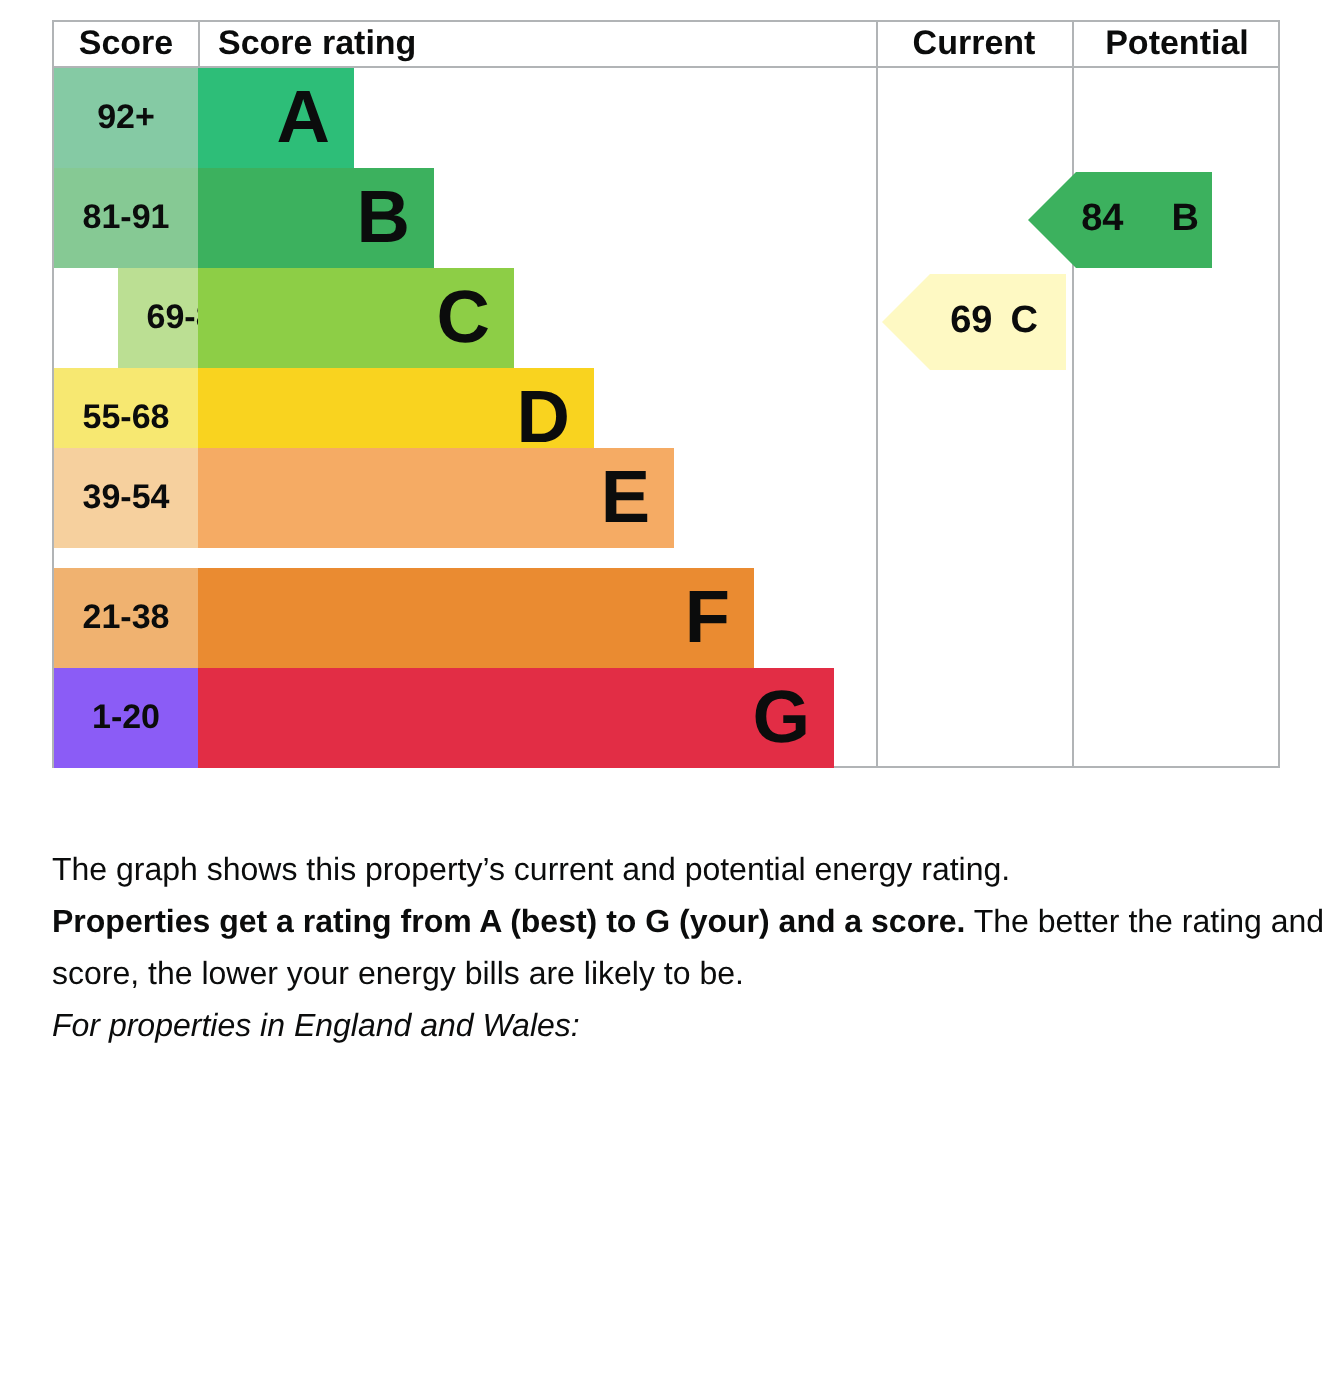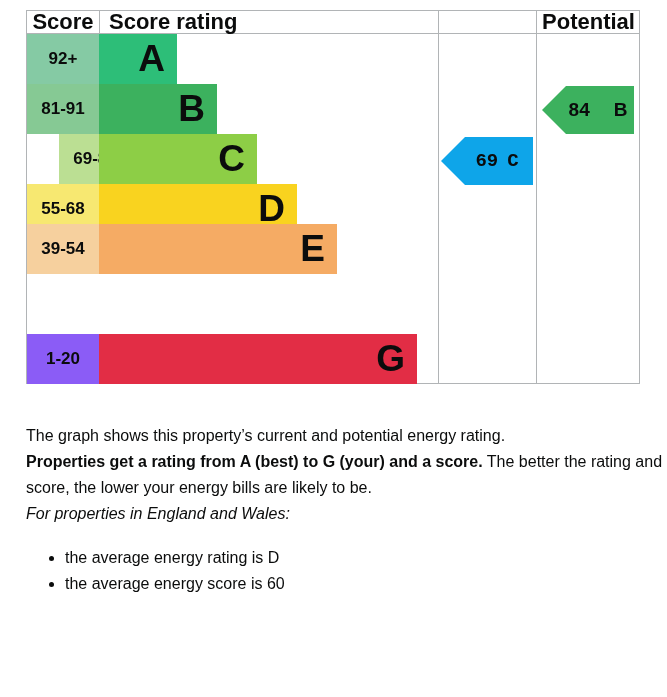--- a/index.html
+++ b/index.html
@@ -21,21 +21,21 @@
     width: 614px; height: 374px;
     border: 1px solid #b1b4b6;
     background: #ffffff;
   }
   .hline-header { position: absolute; left: 0; right: 0; top: 22px; height: 1px; background: #b1b4b6; }
   .vline { position: absolute; top: 0; width: 1px; background: #b1b4b6; }
   .v-score { left: 72px; height: 22px; }
   .v-current { left: 411px; bottom: 0; }
   .v-potential { left: 509px; bottom: 0; }
 
-  .hdr { position: absolute; top: 0; height: 22px; line-height: 22px; font-weight: bold; font-size: 22px; white-space: nowrap; }
+  .hdr { position: absolute; top: 0; height: 22px; line-height: 22px; font-weight: bold; font-size: 17px; white-space: nowrap; }
   .h-score { left: 0; width: 72px; text-align: center; }
   .h-rating { left: 82px; }
   .h-current { left: 411px; width: 98px; text-align: center; }
   .h-potential { left: 509px; width: 105px; text-align: center; }
 
   .band-row { position: absolute; left: 0; width: 411px; height: 50px; }
   .tint {
     position: absolute; left: 0; top: 0; width: 72px; height: 50px;
     display: flex; align-items: center; justify-content: center;
     font-weight: bold; font-size: 17px;
@@ -48,21 +48,21 @@
   }
 
   .arrow {
     position: absolute; height: 48px; width: 92px;
     clip-path: polygon(0 50%, 24px 0, 100% 0, 100% 100%, 24px 100%);
     display: flex; align-items: center; justify-content: center;
     padding-left: 20px; gap: 9px;
     font-weight: bold; font-size: 19px;
   }
   .arrow-current { left: 414px; top: 126px; }
-  .arrow-potential { left: 515px; top: 75px; gap: 24px; }
+  .arrow-potential { left: 487px; top: 75px; gap: 24px; }
 
   
   .text-section {
     position: absolute;
     left: 26px; top: 423px;
     width: 640px;
     font-size: 16px; line-height: 26px;
   }
   .text-section p { margin: 0; }
   .p2 { margin-top: 30px; }
@@ -76,20 +76,21 @@
 <div class="screen">
 
   <div class="chart">
     <div class="hline-header"></div>
     <div class="vline v-score"></div>
     <div class="vline v-current"></div>
     <div class="vline v-potential"></div>
 
     <div class="hdr h-score">Score</div>
     <div class="hdr h-rating">Score rating</div>
+    <div class="hdr h-current">Current</div>
     <div class="hdr h-potential">Potential</div>
 
     <div class="band-row" style="top:23px">
       <div class="tint" style="background: rgb(133, 202, 164);">
           <span>92+</span>
         </div>
       <div class="bar" style="background: rgb(45, 190, 120); width: 78px;">
           <span>A</span>
         </div>
     </div>
@@ -118,42 +119,46 @@
         </div>
     </div>
     <div class="band-row" style="top:213px">
       <div class="tint" style="background: rgb(246, 208, 158);">
           <span>39-54</span>
         </div>
       <div class="bar" style="background: rgb(245, 171, 100); width: 238px;">
           <span>E</span>
         </div>
     </div>
+    <div class="band-row" style="top:273px">
+      <div class="tint" style="background: rgb(240, 178, 112);">
+          <span>21-38</span>
+        </div>
+      <div class="bar" style="background: rgb(234, 139, 49); width: 278px;">
+          <span>F</span>
+        </div>
+    </div>
     <div class="band-row" style="top:323px">
       <div class="tint" style="background: #8b5cf6;">
           <span>1-20</span>
         </div>
       <div class="bar" style="background: rgb(226, 45, 69); width: 318px;">
           <span>G</span>
         </div>
     </div>
 
-    <div class="arrow arrow-current" style="background: #0ea5e9; font-family: Liberation Mono, monospace;">
+    <div class="arrow arrow-current" style="background: #fef9c3;">
       <span>69</span>
         <span>C</span>
     </div>
     <div class="arrow arrow-potential" style="background: rgb(60, 177, 94);">
       <span>84</span>
         <span>B</span>
     </div>
   </div>
 
   <div class="text-section">
     <p class="p1">The graph shows this property’s current and potential energy rating.</p>
     <p class="p2"><strong>Properties get a rating from A (best) to G (your) and a score.</strong><span> The better the rating and score, the lower your energy bills are likely to be.</span></p>
     <p class="p3">For properties in England and Wales:</p>
-    <ul>
-      <li>the average energy rating is D</li>
-      <li>the average energy score is 60</li>
-    </ul>
   </div>
 
 </div>
 
 </body></html>

